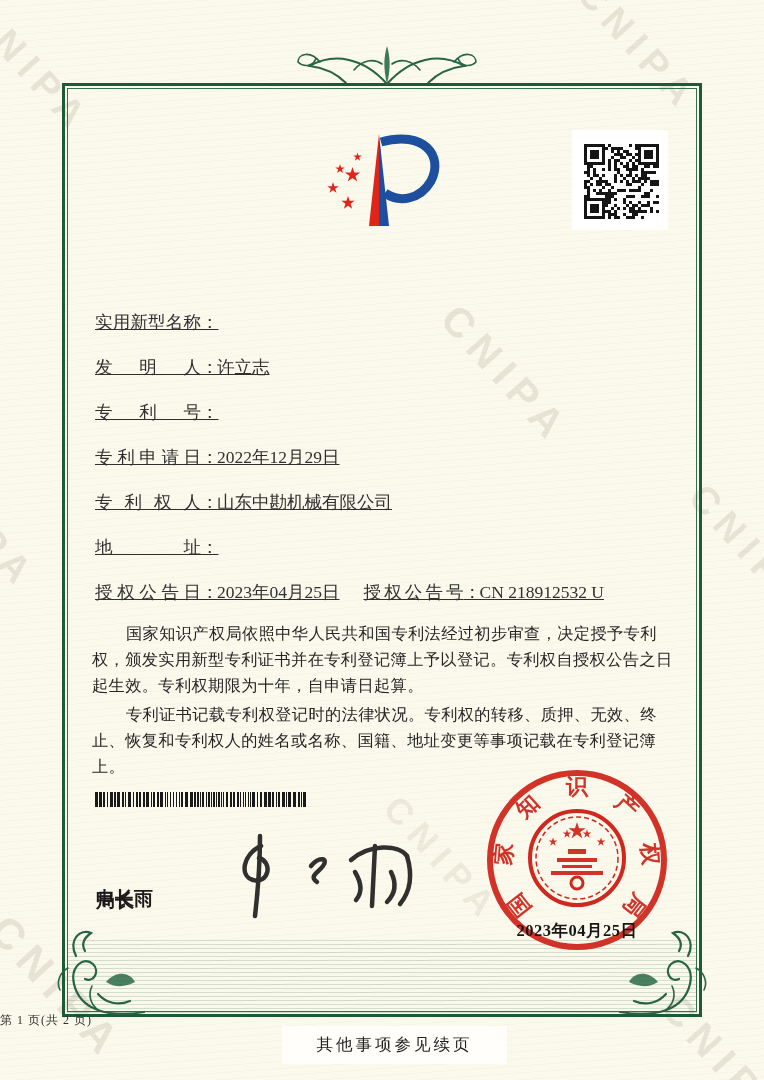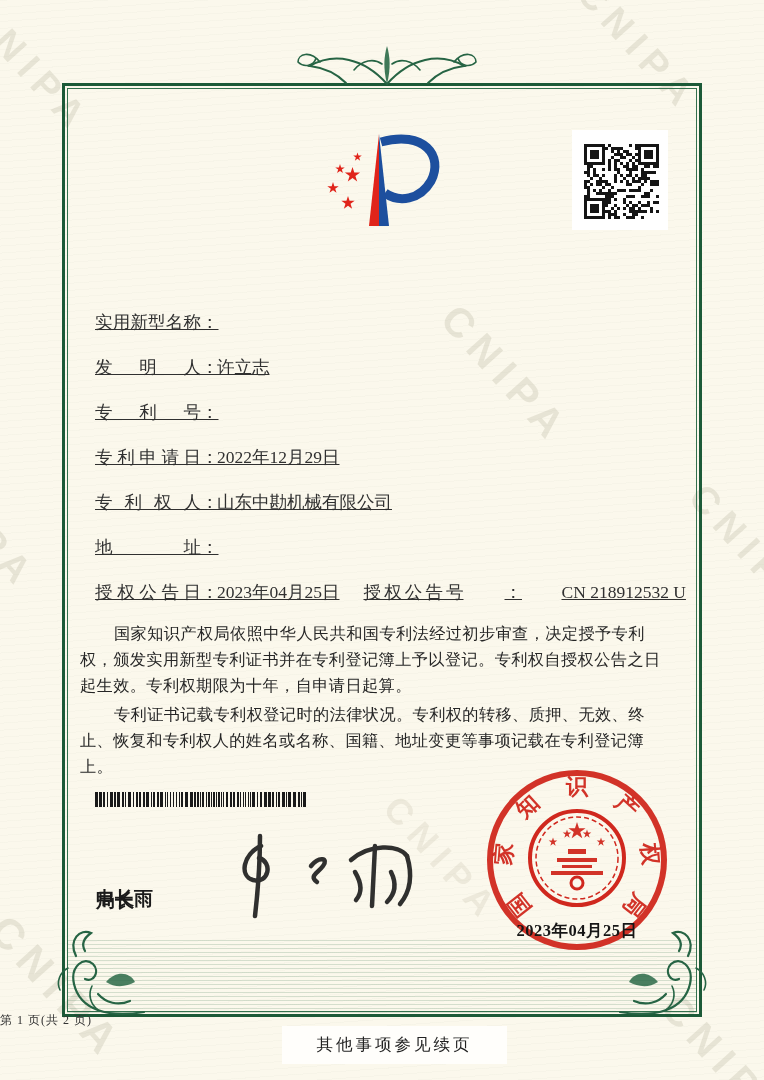--- a/index.html
+++ b/index.html
@@ -43,23 +43,23 @@
   .title{position:absolute;left:0;top:228px;width:100%;margin:0;text-align:center;z-index:4;
     font-size:39px;font-weight:700;letter-spacing:2px;color:#1c1c1c;}
   
   .fields{position:absolute;left:95px;top:310px;width:600px;z-index:4;
     font-size:17.5px;color:#303030;line-height:25px;}
   .row{display:flex;margin-bottom:20px;text-decoration:underline;}
   .lbl{display:inline-block;width:106px;text-align:justify;text-align-last:justify;flex:none;}
   .lbl2{display:inline-block;width:100px;text-align:justify;text-align-last:justify;flex:none;}
   .colon{flex:none;width:16px;}
   .val{white-space:nowrap;}
-  .pair2{display:flex;margin-left:24px;gap:41px;}
+  .pair2{display:flex;margin-left:24px;}
   
-  .paras{position:absolute;left:80px;top:621px;width:594px;z-index:4;
+  .paras{position:absolute;left:92px;top:621px;width:594px;z-index:4;
     font-size:16.2px;line-height:26px;color:#262626;letter-spacing:0.4px;}
   .paras p{margin:0 0 3px 0;text-indent:34px;}
   
   .barcode{position:absolute;left:95px;top:792px;z-index:4;}
   .sig-title{position:absolute;left:96px;top:888px;z-index:4;
     font-family:Liberation Mono, monospace;font-size:19px;font-weight:600;color:#1b1b1b;}
   .sig-name{position:absolute;left:96px;top:886px;z-index:4;
     font-family:"Liberation Sans","DejaVu Sans",sans-serif;font-size:19px;font-weight:600;color:#1b1b1b;}
   .sig-svg{position:absolute;left:215px;top:830px;z-index:4;}
   .seal{position:absolute;left:477px;top:760px;z-index:6;}

